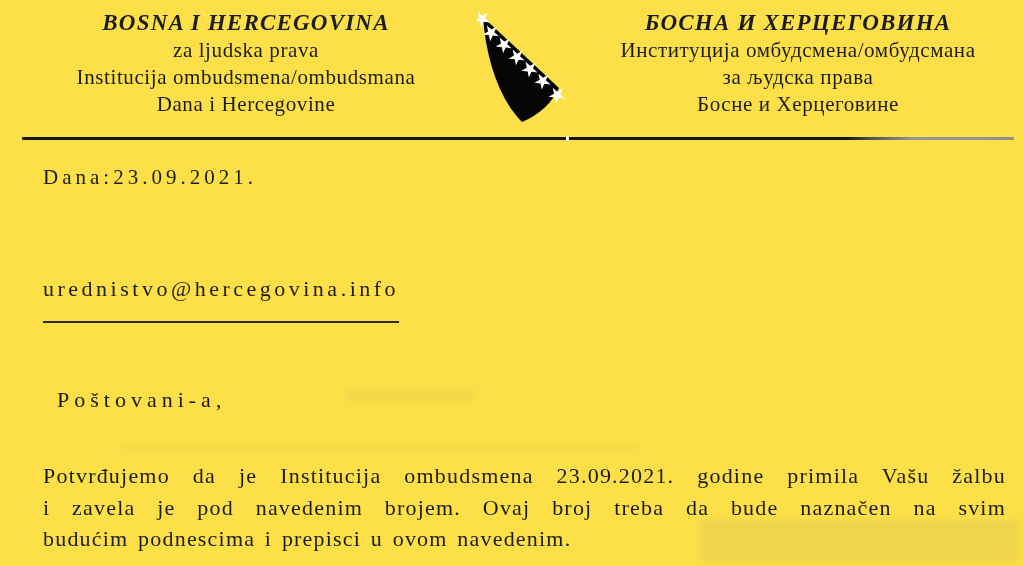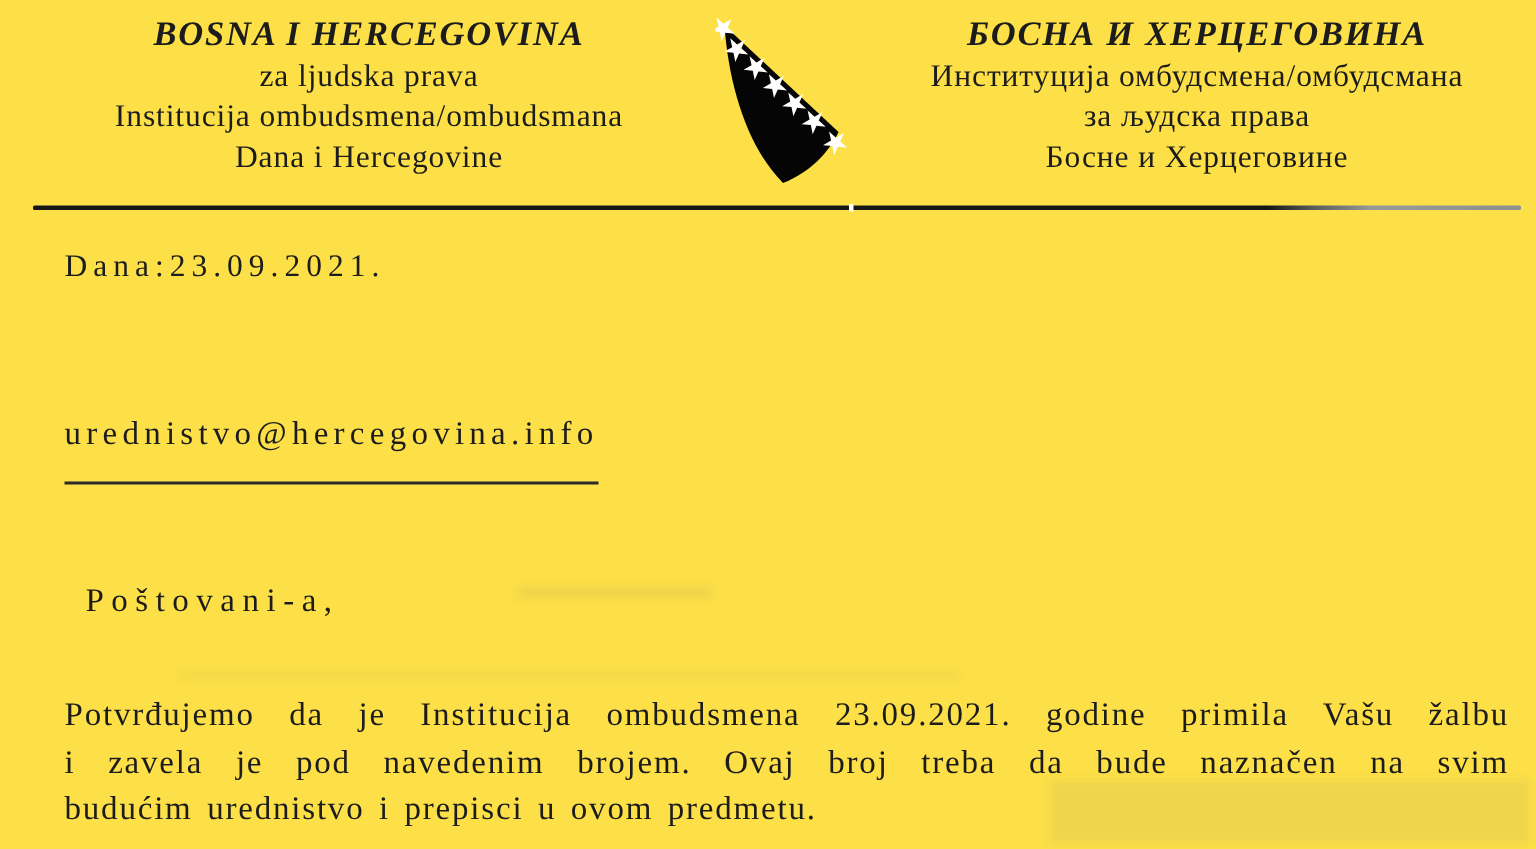--- a/index.html
+++ b/index.html
@@ -151,20 +151,20 @@
 
   <div class="recipient">
     <div class="email">urednistvo@hercegovina.info</div>
   </div>
 
   <div class="salutation">Poštovani-a,</div>
 
   <div class="body-text">
     <div class="jline">Potvrđujemo da je Institucija ombudsmena 23.09.2021. godine primila Vašu žalbu</div>
     <div class="jline">i zavela je pod navedenim brojem. Ovaj broj treba da bude naznačen na svim</div>
-    <div class="lline">budućim urednistvo i prepisci u ovom predmetu.</div>
+    <div class="lline">budućim podnescima i prepisci u ovom navedenim.</div>
   </div>
 
   <div class="artifact artifact-1"></div>
   <div class="artifact artifact-2"></div>
   <div class="artifact artifact-3"></div>
 
 </div>
 
 </body></html>

